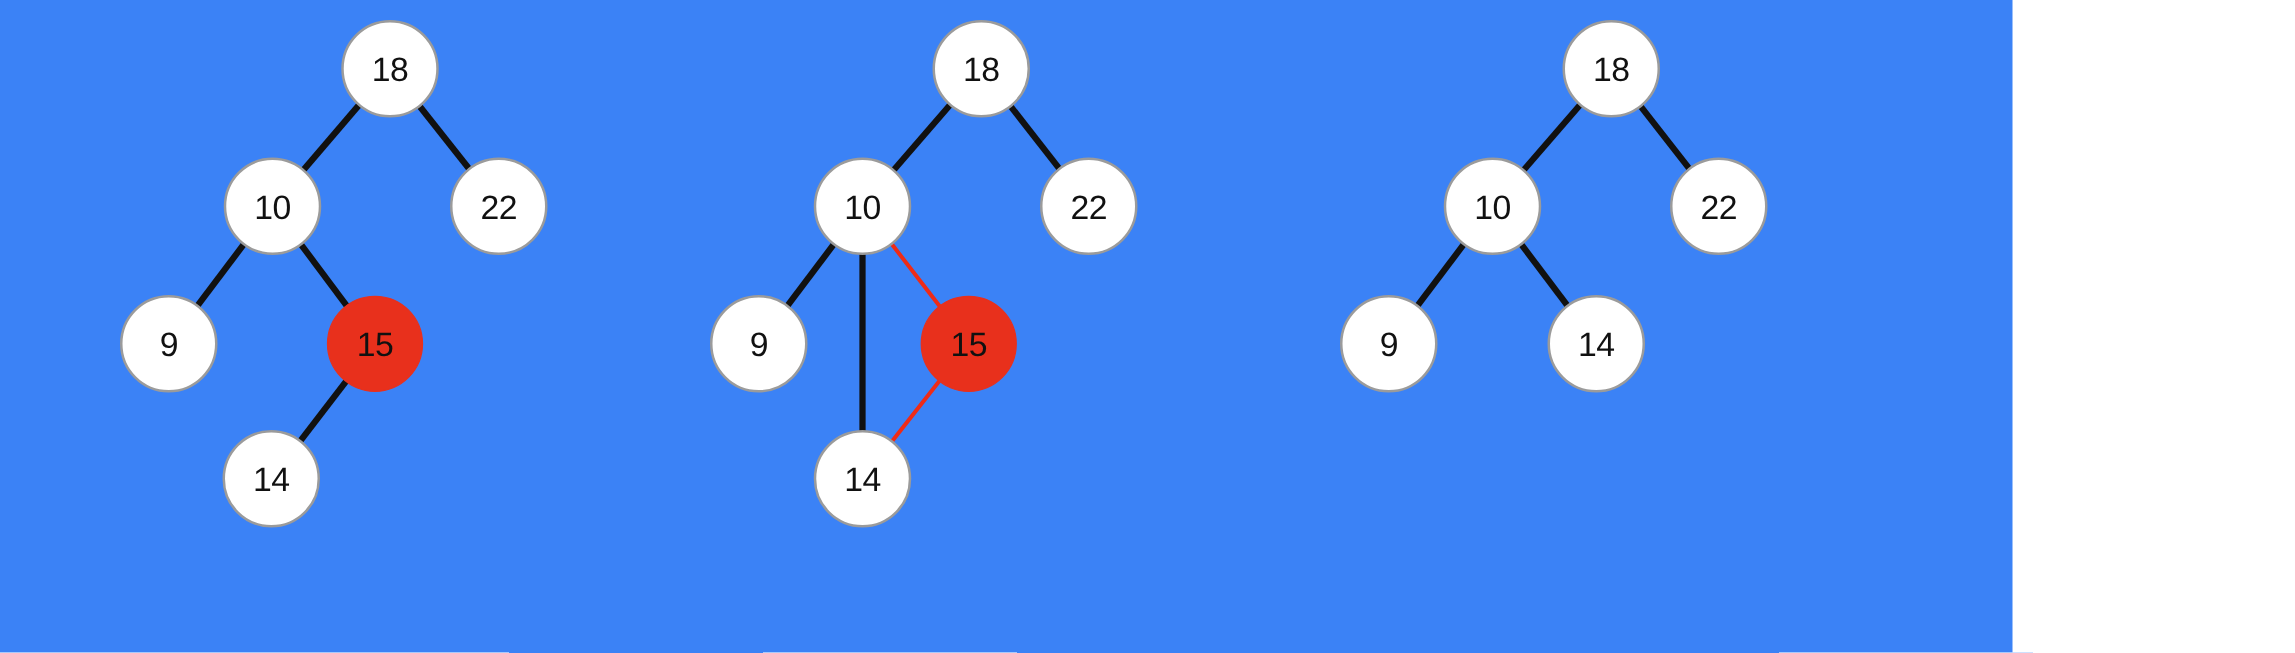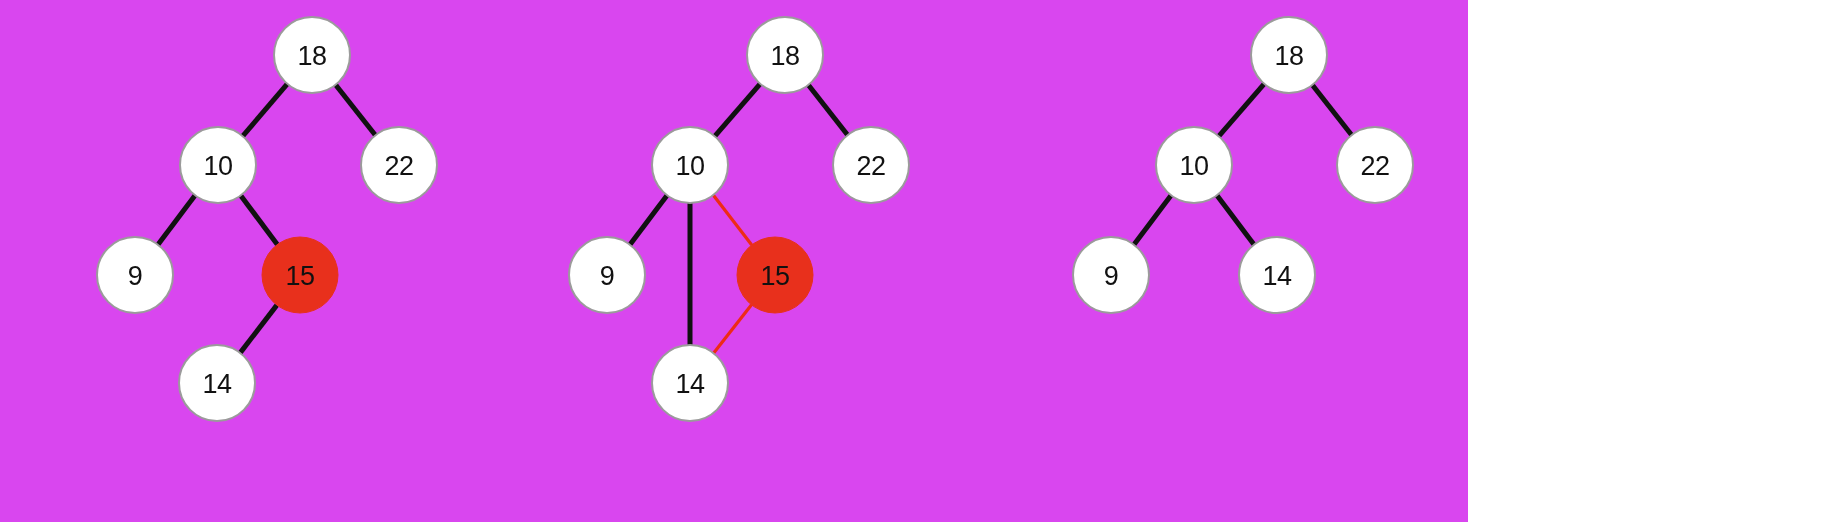--- a/index.html
+++ b/index.html
@@ -8,23 +8,23 @@
     background: #ffffff;
   }
   body {
     width: 1836px;
     height: 522px;
     font-family: "Liberation Sans", sans-serif;
     overflow: hidden;
   }
   #figure {
     position: relative;
-    width: 1468px;
+    width: 1610px;
     height: 522px;
-    background: #d946ef;
+    background: #3b82f6;
   }
   svg.tree-canvas {
     position: absolute;
     left: 0;
     top: 0;
     width: 1836px;
     height: 522px;
     display: block;
   }
   text.node-label {

